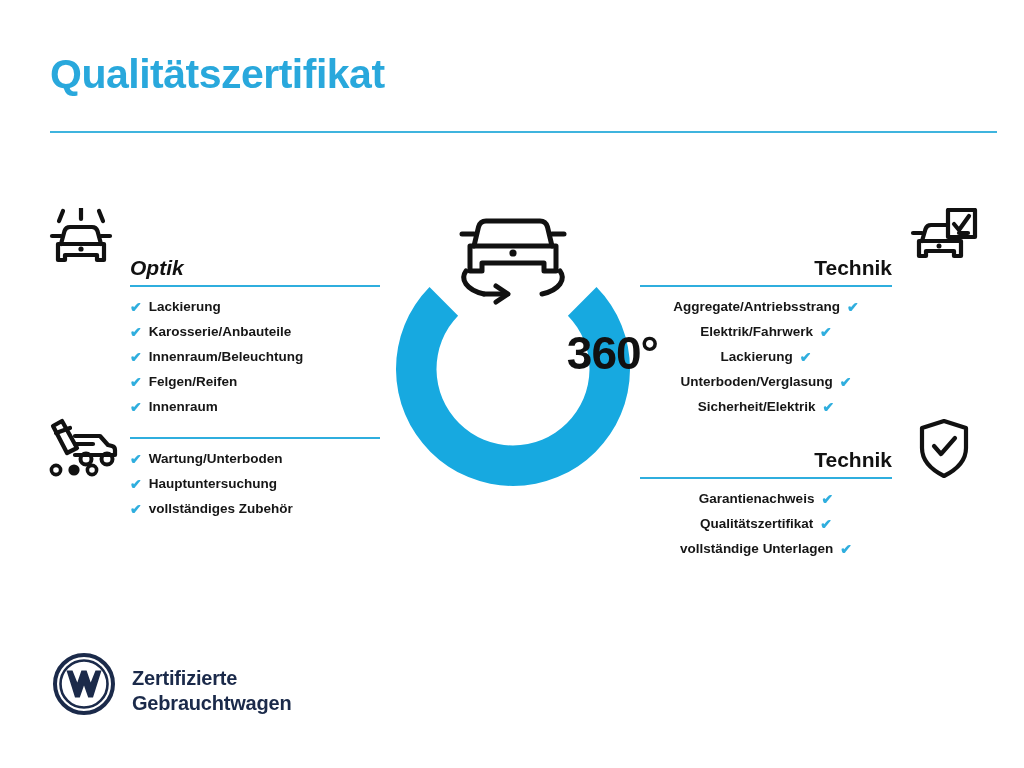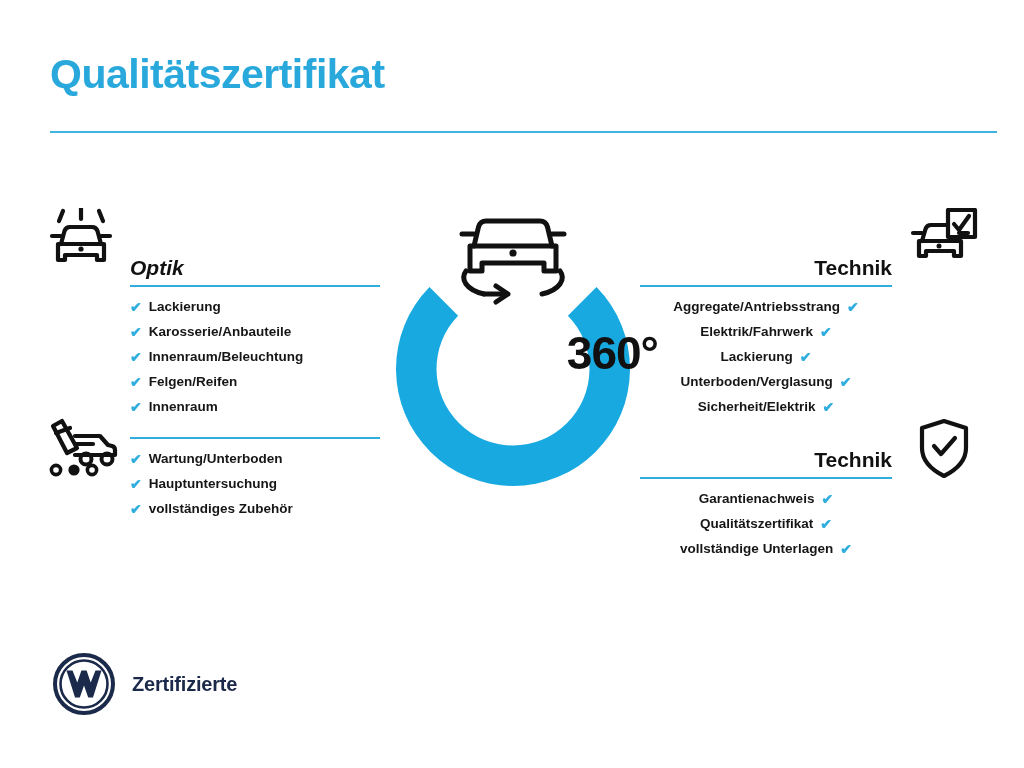--- a/index.html
+++ b/index.html
@@ -125,21 +125,21 @@
     letter-spacing: -1px;
     line-height: 1;
   }
 
   
   #footer-logo {
     position: absolute;
     left: 52px;
     top: 652px;
     display: flex;
-    align-items: center;
+    align-items: flex-end;
   }
   #footer-wordmark {
     margin-left: 16px;
     font-size: 20px;
     font-weight: bold;
     color: #1B2A4A;
     line-height: 1.25;
     letter-spacing: -0.2px;
   }
   #footer-wordmark div { white-space: nowrap; }
@@ -332,14 +332,15 @@
 
 <div id="footer-logo">
   <svg width="64" height="64" viewBox="0 0 64 64">
     <circle cx="32" cy="32" r="29" fill="none" stroke="#1B2A4A" stroke-width="4"></circle>
     <circle cx="32" cy="32" r="23.5" fill="none" stroke="#1B2A4A" stroke-width="2.6"></circle>
     <path d="M14.5 18.5 L20.5 18.5 L25.3 30.5 L29.4 18.5 L34.6 18.5 L38.7 30.5 L43.5 18.5 L49.5 18.5
              L41.0 45.5 L36.2 45.5 L32.0 33.6 L27.8 45.5 L23.0 45.5 Z" fill="#1B2A4A"></path>
   </svg>
   <div id="footer-wordmark">
     <div>Zertifizierte</div>
+    <div>Gebrauchtwagen</div>
   </div>
 </div>
 
 </body></html>

